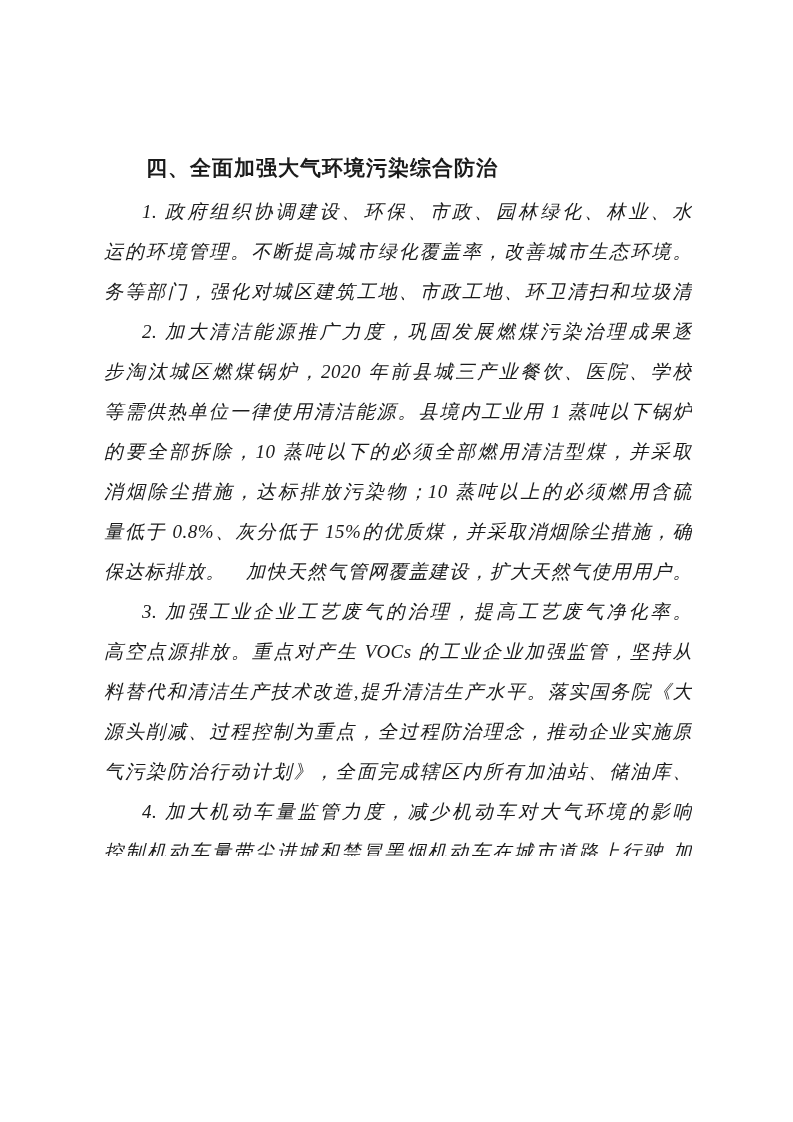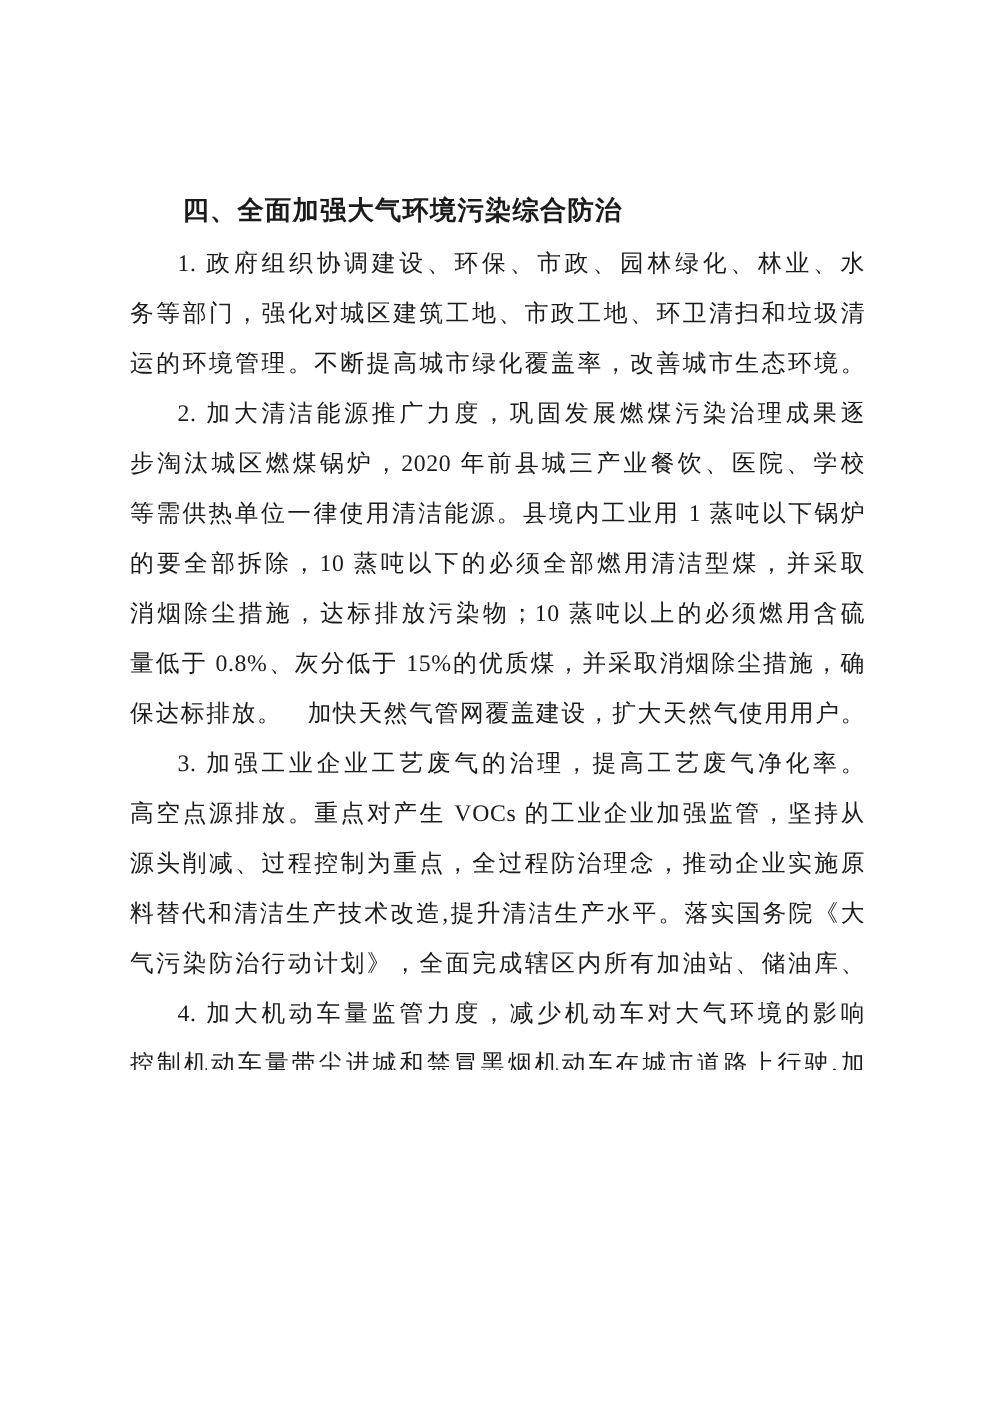--- a/index.html
+++ b/index.html
@@ -30,20 +30,21 @@
     font-size: 21px;
     font-weight: bold;
     line-height: 36px;
     text-indent: 2em;
     text-align: left;
     letter-spacing: 1px;
   }
   .paragraph {
     margin: 0;
     padding: 0;
+    font-style: italic;
   }
   .line {
     font-size: 19px;
     line-height: 40px;
     letter-spacing: 0.5px;
     text-align: justify;
     text-align-last: justify;
     overflow: hidden;
     white-space: normal;
   }
@@ -64,37 +65,37 @@
 </style>
 </head>
 <body>
 
 <div class="page" style="color: rgb(27, 27, 27); background: rgb(255, 255, 255);">
   <div class="content">
     <h1 class="heading">四、全面加强大气环境污染综合防治</h1>
     <div>
         <div class="paragraph">
           <div class="line first">1. 政府组织协调建设、环保、市政、园林绿化、林业、水</div>
+          <div class="line">运的环境管理。不断提高城市绿化覆盖率，改善城市生态环境。</div>
           <div class="line">务等部门，强化对城区建筑工地、市政工地、环卫清扫和垃圾清</div>
-          <div class="line">运的环境管理。不断提高城市绿化覆盖率，改善城市生态环境。</div>
         </div>
         <div class="paragraph">
           <div class="line first">2. 加大清洁能源推广力度，巩固发展燃煤污染治理成果逐</div>
           <div class="line">步淘汰城区燃煤锅炉，2020 年前县城三产业餐饮、医院、学校</div>
           <div class="line">等需供热单位一律使用清洁能源。县境内工业用 1 蒸吨以下锅炉</div>
           <div class="line">的要全部拆除，10 蒸吨以下的必须全部燃用清洁型煤，并采取</div>
           <div class="line">消烟除尘措施，达标排放污染物；10 蒸吨以上的必须燃用含硫</div>
           <div class="line">量低于 0.8%、灰分低于 15%的优质煤，并采取消烟除尘措施，确</div>
           <div class="line">保达标排放。　加快天然气管网覆盖建设，扩大天然气使用用户。</div>
         </div>
         <div class="paragraph">
           <div class="line first">3. 加强工业企业工艺废气的治理，提高工艺废气净化率。</div>
           <div class="line">高空点源排放。重点对产生 VOCs 的工业企业加强监管，坚持从</div>
+          <div class="line">料替代和清洁生产技术改造,提升清洁生产水平。落实国务院《大</div>
           <div class="line">源头削减、过程控制为重点，全过程防治理念，推动企业实施原</div>
-          <div class="line">料替代和清洁生产技术改造,提升清洁生产水平。落实国务院《大</div>
           <div class="line">气污染防治行动计划》，全面完成辖区内所有加油站、储油库、</div>
         </div>
         <div class="paragraph">
           <div class="line first">4. 加大机动车量监管力度，减少机动车对大气环境的影响</div>
           <div class="line">控制机动车量带尘进城和禁冒黑烟机动车在城市道路上行驶,加</div>
         </div>
       </div>
   </div>
   <div class="pageno">23</div>
 </div>

